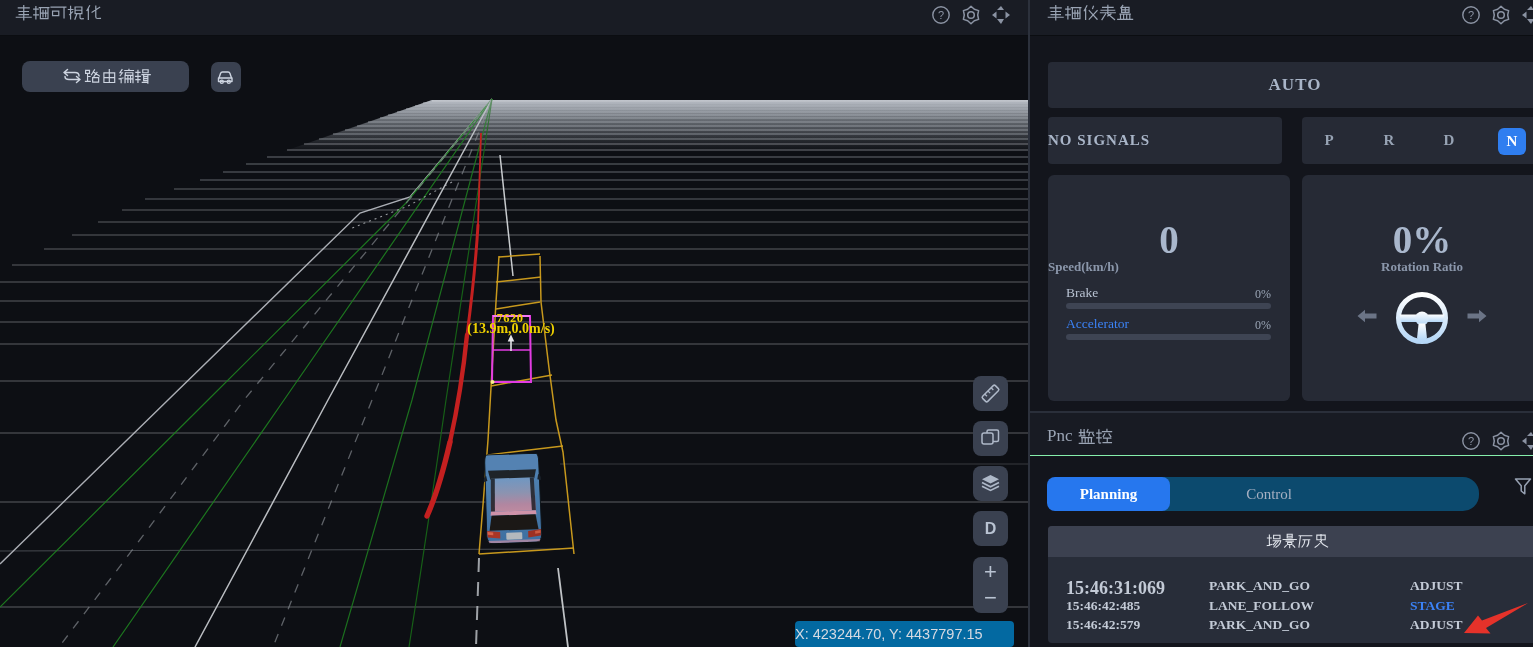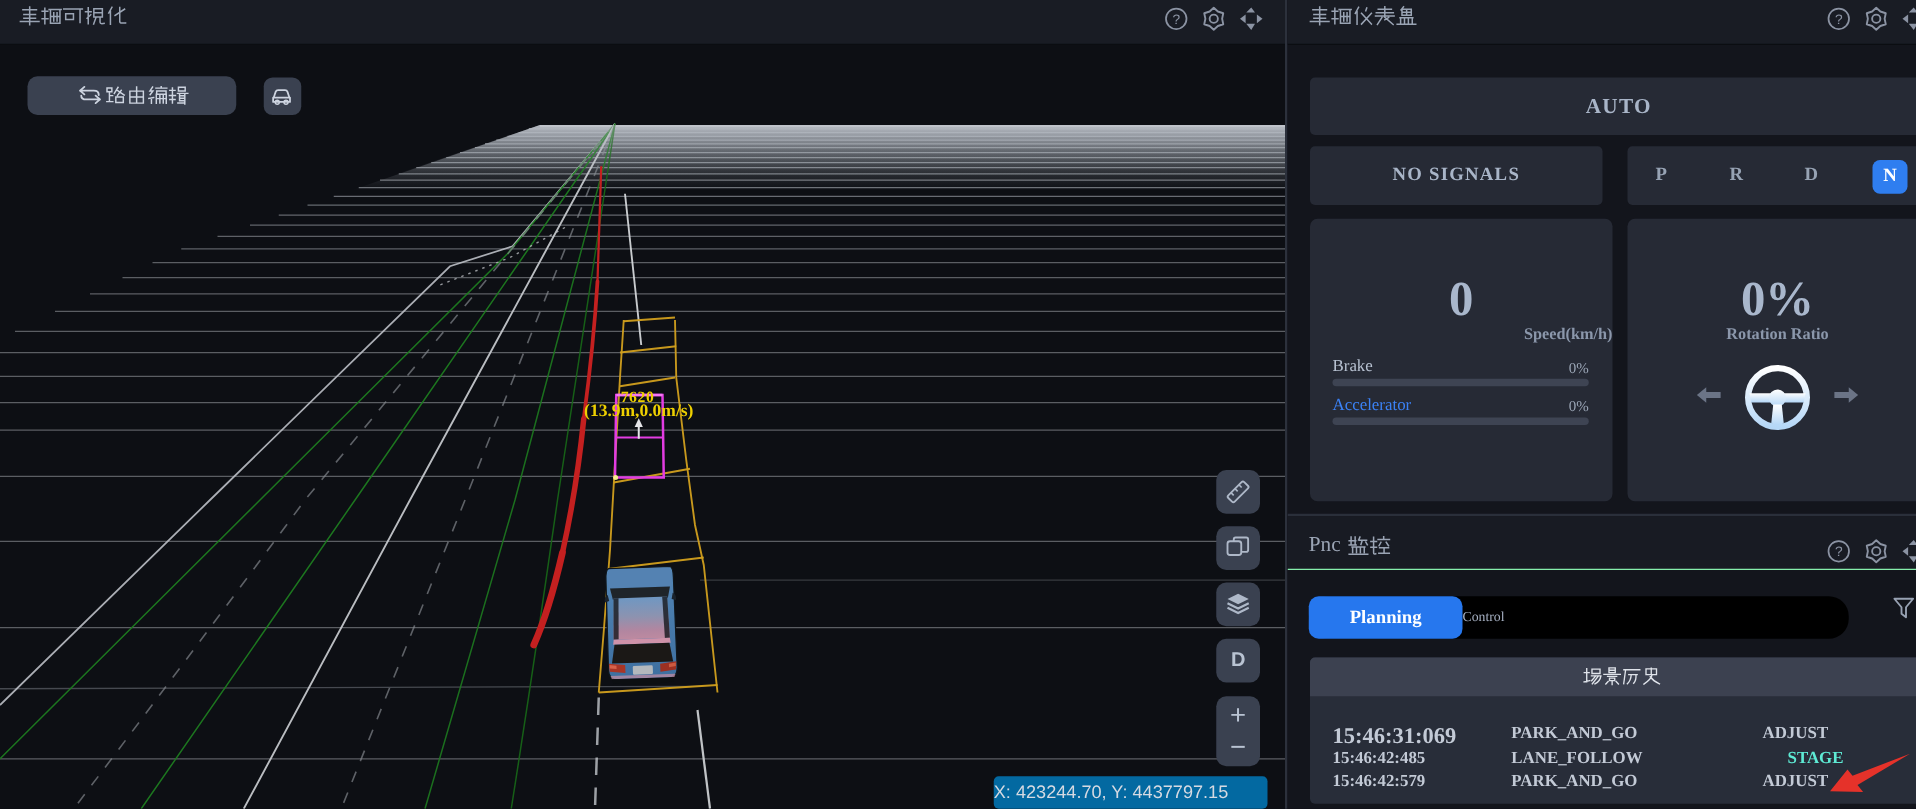--- a/index.html
+++ b/index.html
@@ -190,30 +190,30 @@
         <text x="10" y="19.0" text-anchor="middle" font-family="Liberation Sans" font-size="11" fill="#8b93a3">?</text>
         <polygon points="40.0,6.2 43.3,9.2 47.6,10.6 46.7,15.0 47.6,19.4 43.3,20.8 40.0,23.8 36.7,20.8 32.4,19.4 33.3,15.0 32.4,10.6 36.7,9.2 40.0,6.2" fill="none" stroke="#8b93a3" stroke-width="1.5" stroke-linejoin="round"></polygon>
         <circle cx="40" cy="15" r="3.3" fill="none" stroke="#8b93a3" stroke-width="1.5"></circle>
         <polygon points="70,6 66,10 73,10" fill="#8b93a3"></polygon>
         <polygon points="70,24 66,19 73,19" fill="#8b93a3"></polygon>
         <polygon points="61,15 65.5,11.5 65.5,18.5" fill="#8b93a3"></polygon>
         <polygon points="79,15 74.5,11.5 74.5,18.5" fill="#8b93a3"></polygon>
       </svg>
     </div>
     <div class="abs serif" style="left:18px;top:62px;width:494px;height:46px;background:#262a35;border-radius:4px;color:#a9b5c8;font-size:17px;font-weight:bold;text-align:center;line-height:46px;letter-spacing:1px">AUTO</div>
-    <div class="abs serif" style="left:18px;top:117px;width:234px;height:47px;background:#262a35;border-radius:4px;color:#a9b5c8;font-size:15px;font-weight:bold;text-align:center;line-height:47px;letter-spacing:1px">NO SIGNALS</div>
+    <div class="abs serif" style="left:18px;top:117px;width:234px;height:47px;background:#262a35;border-radius:4px;color:#a9b5c8;font-size:15px;font-weight:bold;line-height:47px;letter-spacing:1px">NO SIGNALS</div>
     <div class="abs" style="left:272px;top:117px;width:240px;height:47px;background:#262a35;border-radius:4px">
       <div class="abs serif" style="left:-3px;top:0;width:60px;height:47px;line-height:47px;text-align:center;color:#97a3b4;font-size:15px;font-weight:bold">P</div>
       <div class="abs serif" style="left:57px;top:0;width:60px;height:47px;line-height:47px;text-align:center;color:#97a3b4;font-size:15px;font-weight:bold">R</div>
       <div class="abs serif" style="left:117px;top:0;width:60px;height:47px;line-height:47px;text-align:center;color:#97a3b4;font-size:15px;font-weight:bold">D</div>
       <div class="abs serif" style="left:196px;top:11px;width:28px;height:27px;background:#2f7ef0;border-radius:6px;line-height:27px;text-align:center;color:#fff;font-size:15px;font-weight:bold">N</div>
     </div>
     <div class="abs" style="left:18px;top:175px;width:242px;height:226px;background:#262a35;border-radius:6px">
       <div class="abs serif" style="left:0;top:42px;width:242px;text-align:center;color:#a9b7cc;font-size:39px;font-weight:bold">0</div>
-      <div class="abs serif" style="left:0;top:84px;width:242px;text-align:right;color:#8b97ab;font-size:13px;font-weight:bold">Speed(km/h)</div>
+      <div class="abs serif" style="left:0;top:84px;width:242px;text-align:left;color:#8b97ab;font-size:13px;font-weight:bold">Speed(km/h)</div>
       <div class="abs serif" style="left:18px;top:110px;color:#b7c1d1;font-size:13.5px">Brake</div>
       <div class="abs serif" style="left:18px;top:112px;width:205px;text-align:right;color:#9aa5b5;font-size:12px">0%</div>
       <div class="abs" style="left:18px;top:128px;width:205px;height:6px;background:#3e4453;border-radius:3px"></div>
       <div class="abs serif" style="left:18px;top:141px;color:#3b82f6;font-size:13.5px">Accelerator</div>
       <div class="abs serif" style="left:18px;top:143px;width:205px;text-align:right;color:#9aa5b5;font-size:12px">0%</div>
       <div class="abs" style="left:18px;top:159px;width:205px;height:6px;background:#3e4453;border-radius:3px"></div>
     </div>
     <div class="abs" style="left:272px;top:175px;width:240px;height:226px;background:#262a35;border-radius:6px">
       <div class="abs serif" style="left:0;top:42px;width:240px;text-align:center;color:#a9b7cc;font-size:39px;font-weight:bold">0%</div>
       <div class="abs serif" style="left:0;top:84px;width:240px;text-align:center;color:#8b97ab;font-size:13px;font-weight:bold">Rotation Ratio</div>
@@ -247,41 +247,41 @@
         <circle cx="10" cy="15" r="8.2" fill="none" stroke="#8b93a3" stroke-width="1.4"></circle>
         <text x="10" y="19.0" text-anchor="middle" font-family="Liberation Sans" font-size="11" fill="#8b93a3">?</text>
         <polygon points="40.0,6.2 43.3,9.2 47.6,10.6 46.7,15.0 47.6,19.4 43.3,20.8 40.0,23.8 36.7,20.8 32.4,19.4 33.3,15.0 32.4,10.6 36.7,9.2 40.0,6.2" fill="none" stroke="#8b93a3" stroke-width="1.5" stroke-linejoin="round"></polygon>
         <circle cx="40" cy="15" r="3.3" fill="none" stroke="#8b93a3" stroke-width="1.5"></circle>
         <polygon points="70,6 66,10 73,10" fill="#8b93a3"></polygon>
         <polygon points="70,24 66,19 73,19" fill="#8b93a3"></polygon>
         <polygon points="61,15 65.5,11.5 65.5,18.5" fill="#8b93a3"></polygon>
         <polygon points="79,15 74.5,11.5 74.5,18.5" fill="#8b93a3"></polygon>
       </svg>
     </div>
-    <div class="abs" style="left:17px;top:477px;width:432px;height:34px;background:#000000;border-radius:16px">
+    <div class="abs" style="left:17px;top:477px;width:432px;height:34px;background:#0c4a6e;border-radius:16px">
       <div class="abs serif" style="left:0;top:0;width:123px;height:34px;background:#2677ee;border-radius:8px;line-height:34px;text-align:center;color:#fff;font-size:15px;font-weight:bold">Planning</div>
-      <div class="abs serif" style="left:123px;top:0;width:122px;height:34px;line-height:34px;text-align:left;color:#a6b0c2;font-size:11px">Control</div>
+      <div class="abs serif" style="left:123px;top:0;width:122px;height:34px;line-height:34px;text-align:right;color:#a6b0c2;font-size:15px">Control</div>
     </div>
     <svg width="24" height="24" viewBox="0 0 24 24" style="position:absolute;left:481px;top:476px">
       <path d="M4.5,3.0 h15 l-5.7,6.8 v8 l-3.6,-2.8 v-5.2 Z" fill="none" stroke="#98a2b3" stroke-width="1.5" stroke-linejoin="round"></path>
     </svg>
     <div class="abs" style="left:18px;top:526px;width:494px;height:117px;background:#282d39;border-radius:4px">
       <div class="abs" style="left:0;top:0;width:494px;height:31px;background:#3c4150;border-radius:4px 4px 0 0">
         <svg width="120" height="26" viewBox="0 0 120 26" style="position:absolute;left:217px;top:4px">
           <path transform="translate(2.0,4.0) scale(1.400)" d="M1.7 0.7 V8.2 M0.3 2.9 H3.1 M0.2 8.2 L3.4 7.5 M4.7 0.9 H9.3 M4.7 0.9 V3.4 M9.3 0.9 V3.4 M4.7 3.4 H9.3 M4.4 4.8 H9.8 M9.8 4.8 Q9.4 7.8 6.4 9.4 M8.4 4.8 L4.9 9.3 M6.9 4.8 L4.5 7.6" stroke="#dfe3ea" stroke-width="0.78" fill="none" stroke-opacity="1.00" stroke-linecap="square"></path>
           <path transform="translate(17.7,4.0) scale(1.400)" d="M3.2 0.2 H6.8 M3.2 0.2 V2.9 M6.8 0.2 V2.9 M3.2 1.6 H6.8 M3.2 2.9 H6.8 M0.3 3.9 H9.7 M2.4 5.1 H7.6 M3.5 6.1 H6.5 M3.5 6.1 V7.5 M6.5 6.1 V7.5 M3.5 7.5 H6.5 M5 7.6 V9.7 M2.7 8 L1.4 9.4 M7.3 8 L8.6 9.4" stroke="#dfe3ea" stroke-width="0.78" fill="none" stroke-opacity="1.00" stroke-linecap="square"></path>
           <path transform="translate(33.4,4.0) scale(1.400)" d="M0.5 1.3 H9.6 M1.5 1.3 L0.4 9.3 M3.3 4.1 H8.1 M7.4 4.1 Q7.7 7.3 6.1 9 M4.7 4.1 Q4.5 7.3 2.5 9.3" stroke="#dfe3ea" stroke-width="0.78" fill="none" stroke-opacity="1.00" stroke-linecap="square"></path>
           <path transform="translate(49.0,4.0) scale(1.400)" d="M2 0.8 H8 M2 0.8 V4.1 M8 0.8 V4.1 M2 4.1 H8 M5 0.4 V4.1 M5.5 4.1 Q5.1 6.6 0.8 9.5 M4.4 5.3 Q6.3 7.9 9.7 9.3" stroke="#dfe3ea" stroke-width="0.78" fill="none" stroke-opacity="1.00" stroke-linecap="square"></path>
         </svg>
       </div>
       <div class="abs serif" style="left:18px;top:52px;color:#c3cad6;font-size:18px;font-weight:bold">15:46:31:069</div>
       <div class="abs serif" style="left:161px;top:52px;color:#c3cad6;font-size:13.5px;font-weight:bold">PARK_AND_GO</div>
       <div class="abs serif" style="left:362px;top:52px;color:#c3cad6;font-size:13.5px;font-weight:bold">ADJUST</div>
       <div class="abs serif" style="left:18px;top:72px;color:#c3cad6;font-size:13.5px;font-weight:bold">15:46:42:485</div>
       <div class="abs serif" style="left:161px;top:72px;color:#c3cad6;font-size:13.5px;font-weight:bold">LANE_FOLLOW</div>
-      <div class="abs serif" style="left:382px;top:72px;color:#5eead4;font-size:13.5px;font-weight:bold">STAGE</div>
+      <div class="abs serif" style="left:362px;top:72px;color:#3b82f6;font-size:13.5px;font-weight:bold">STAGE</div>
       <div class="abs serif" style="left:18px;top:91px;color:#c3cad6;font-size:13.5px;font-weight:bold">15:46:42:579</div>
       <div class="abs serif" style="left:161px;top:91px;color:#c3cad6;font-size:13.5px;font-weight:bold">PARK_AND_GO</div>
       <div class="abs serif" style="left:362px;top:91px;color:#c3cad6;font-size:13.5px;font-weight:bold">ADJUST</div>
     </div>
     <svg width="72" height="38" viewBox="0 0 72 38" style="position:absolute;left:432px;top:600px">
       <path d="M2,33 L16,15.5 L20,20.5 L66,3 L24,28 L28.5,33.5 Z" fill="#e5322a"></path>
     </svg>
   </div>
 </body></html>

